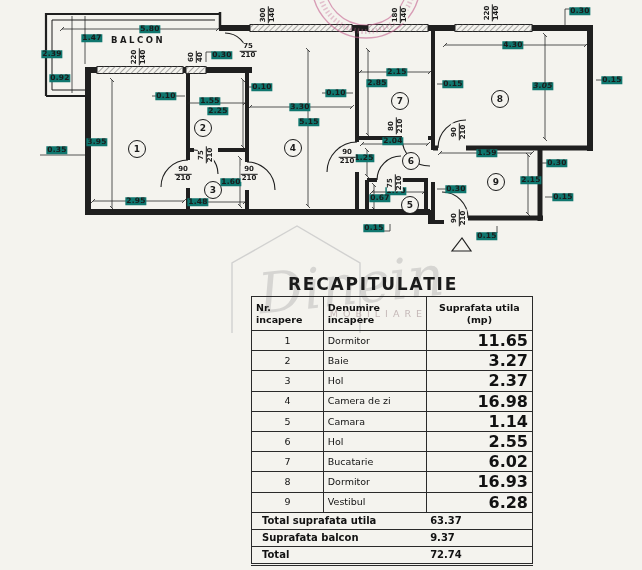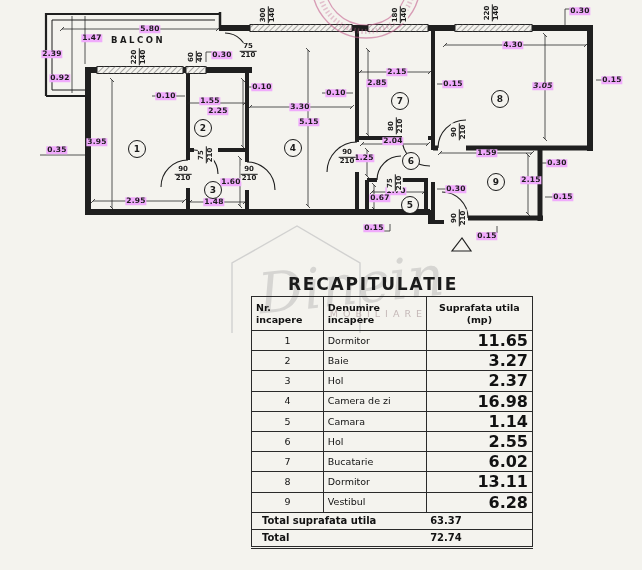--- a/index.html
+++ b/index.html
@@ -1,21 +1,21 @@
 <!DOCTYPE html>
 <html><head>
 <meta charset="utf-8">
 <style>
   html,body{margin:0;padding:0;background:#e8e7e3;}
   .paper{position:relative;width:642px;height:570px;background:#f4f3ee;
          font-family:"DejaVu Sans",sans-serif;color:#1b1b1b;overflow:hidden;}
   svg.plan{position:absolute;left:0;top:0;}
   .layer{position:absolute;inset:0;}
   .dim{position:absolute;transform:translate(-50%,-50%);font-size:7.5px;font-weight:600;
-       letter-spacing:.2px;background:#f0abfc;padding:0 1px;line-height:1;white-space:nowrap;}
+       letter-spacing:.2px;background:#0f766e;padding:0 1px;line-height:1;white-space:nowrap;}
   .spec{position:absolute;transform:translate(-50%,-50%);font-size:7px;font-weight:600;
         line-height:1.1;text-align:center;background:#f4f3ee;}
   .spec.rot{transform:translate(-50%,-50%) rotate(-90deg);}
   .spec .num{display:block;border-bottom:1px solid #1b1b1b;padding:0 1px;}
   .spec .den{display:block;padding:0 1px;}
   .room-circle{position:absolute;width:16px;height:16px;margin:-9px 0 0 -9px;
         border:1.4px solid #1b1b1b;border-radius:50%;background:#f4f3ee;font-size:9px;
         font-weight:600;display:flex;align-items:center;justify-content:center;}
   .balcon{position:absolute;left:138px;top:40px;transform:translate(-50%,-50%);
         font-size:8.5px;font-weight:700;letter-spacing:2.5px;}
@@ -185,21 +185,21 @@
       <div class="dim" style="left: 60px; top: 78px;">0.92</div>
       <div class="dim" style="left: 222px; top: 55px;">0.30</div>
       <div class="dim" style="left: 57px; top: 150px;">0.35</div>
       <div class="dim" style="left: 97px; top: 142px;">3.95</div>
       <div class="dim" style="left: 136px; top: 201px;">2.95</div>
       <div class="dim" style="left: 166px; top: 96px;">0.10</div>
       <div class="dim" style="left: 210px; top: 101px;">1.55</div>
       <div class="dim" style="left: 218px; top: 111px;">2.25</div>
       <div class="dim" style="left: 262px; top: 87px;">0.10</div>
       <div class="dim" style="left: 231px; top: 182px;">1.60</div>
-      <div class="dim" style="left: 214px; top: 202px;">1.48</div>
+      <div class="dim" style="left: 198px; top: 202px;">1.48</div>
       <div class="dim" style="left: 300px; top: 107px;">3.30</div>
       <div class="dim" style="left: 309px; top: 122px;">5.15</div>
       <div class="dim" style="left: 336px; top: 93px;">0.10</div>
       <div class="dim" style="left: 397px; top: 72px;">2.15</div>
       <div class="dim" style="left: 377px; top: 83px;">2.85</div>
       <div class="dim" style="left: 393px; top: 141px;">2.04</div>
       <div class="dim" style="left: 364px; top: 158px;">1.25</div>
       <div class="dim" style="left: 396px; top: 191px;">1.70</div>
       <div class="dim" style="left: 380px; top: 198px;">0.67</div>
       <div class="dim" style="left: 374px; top: 228px;">0.15</div>
@@ -329,32 +329,36 @@
           <td class="c-area">2.55</td>
         </tr>
         <tr>
           <td class="c-nr">7</td>
           <td class="c-name">Bucatarie</td>
           <td class="c-area">6.02</td>
         </tr>
         <tr>
           <td class="c-nr">8</td>
           <td class="c-name">Dormitor</td>
-          <td class="c-area">13.11</td>
+          <td class="c-area">16.93</td>
         </tr>
         <tr>
           <td class="c-nr">9</td>
           <td class="c-name">Vestibul</td>
           <td class="c-area">6.28</td>
         </tr>
       </tbody>
     <tbody>
       <tr class="totals">
         <td colspan="2" class="t-label">Total suprafata utila</td>
         <td class="t-value">63.37</td>
+      </tr>
+      <tr class="totals">
+        <td colspan="2" class="t-label">Suprafata balcon</td>
+        <td class="t-value">9.37</td>
       </tr>
       <tr class="totals">
         <td colspan="2" class="t-label">Total</td>
         <td class="t-value">72.74</td>
       </tr>
     </tbody>
   </table>
 </div>
 
 </body></html>

